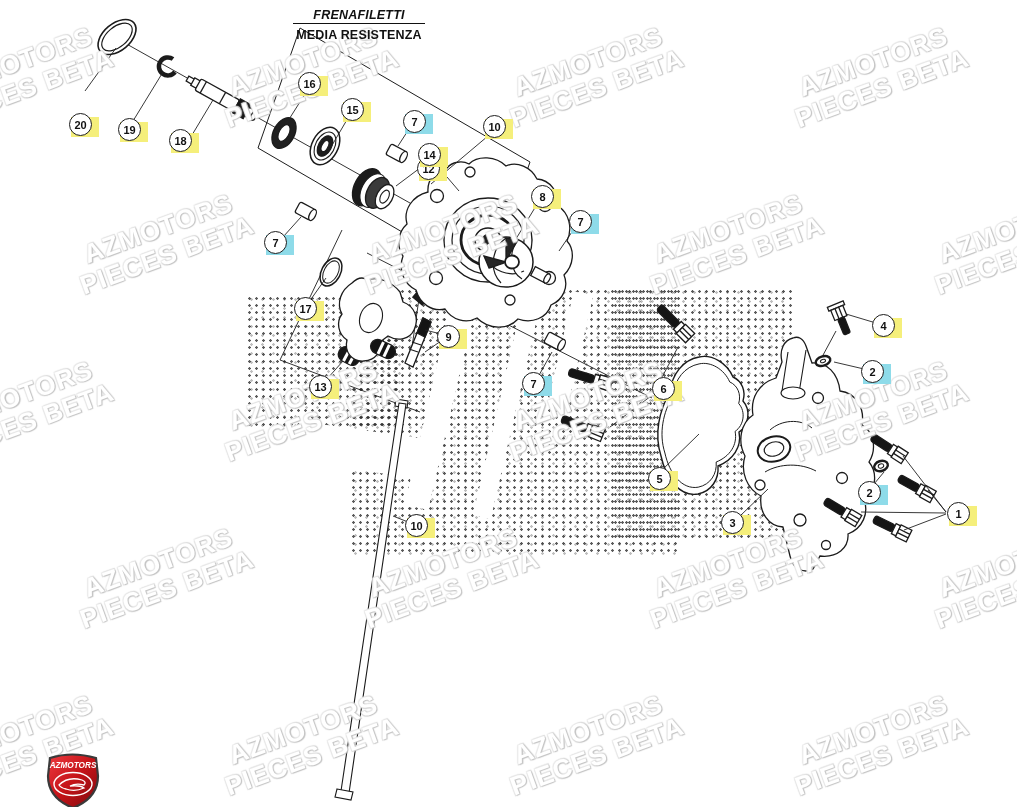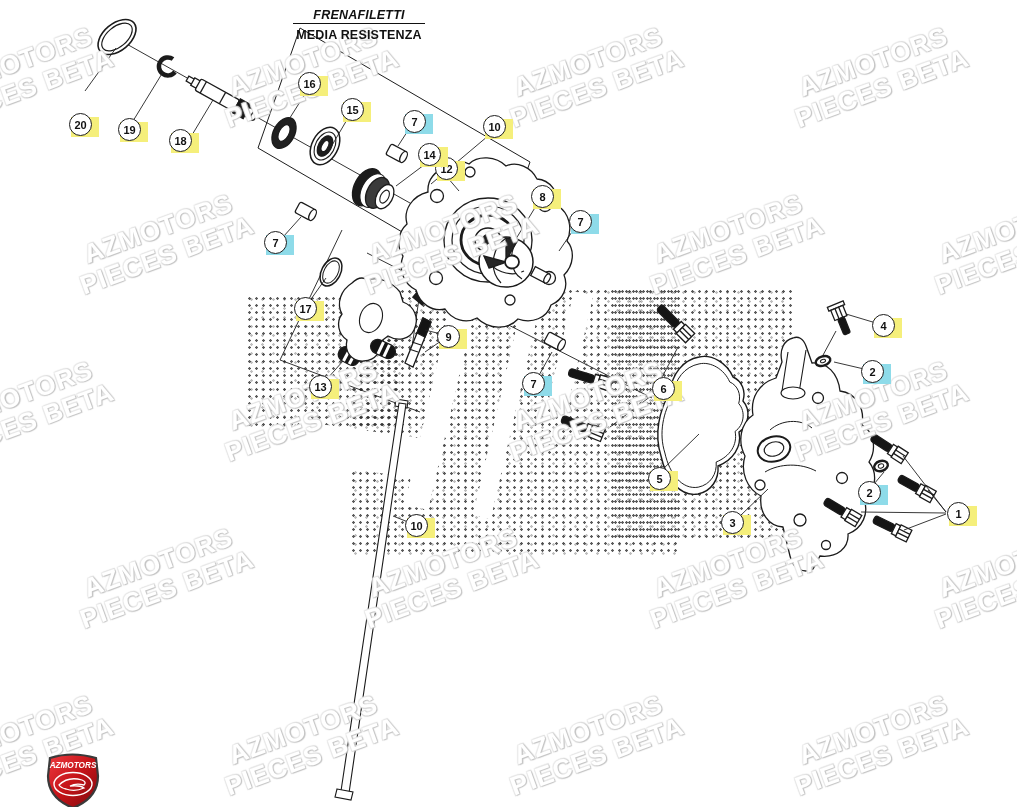--- a/index.html
+++ b/index.html
@@ -403,21 +403,21 @@
         <div class="circ">9</div>
       </div>
       <div class="callout" style="left: 407px; top: 518px;">
         <div class="hl hl-yellow"></div>
         <div class="circ">10</div>
       </div>
       <div class="callout" style="left: 485px; top: 119px;">
         <div class="hl hl-yellow"></div>
         <div class="circ">10</div>
       </div>
-      <div class="callout" style="left: 437px; top: 161px;">
+      <div class="callout" style="left: 419px; top: 161px;">
         <div class="hl hl-yellow"></div>
         <div class="circ">12</div>
       </div>
       <div class="callout" style="left: 311px; top: 379px;">
         <div class="hl hl-yellow"></div>
         <div class="circ">13</div>
       </div>
       <div class="callout" style="left: 420px; top: 147px;">
         <div class="hl hl-yellow"></div>
         <div class="circ">14</div>

